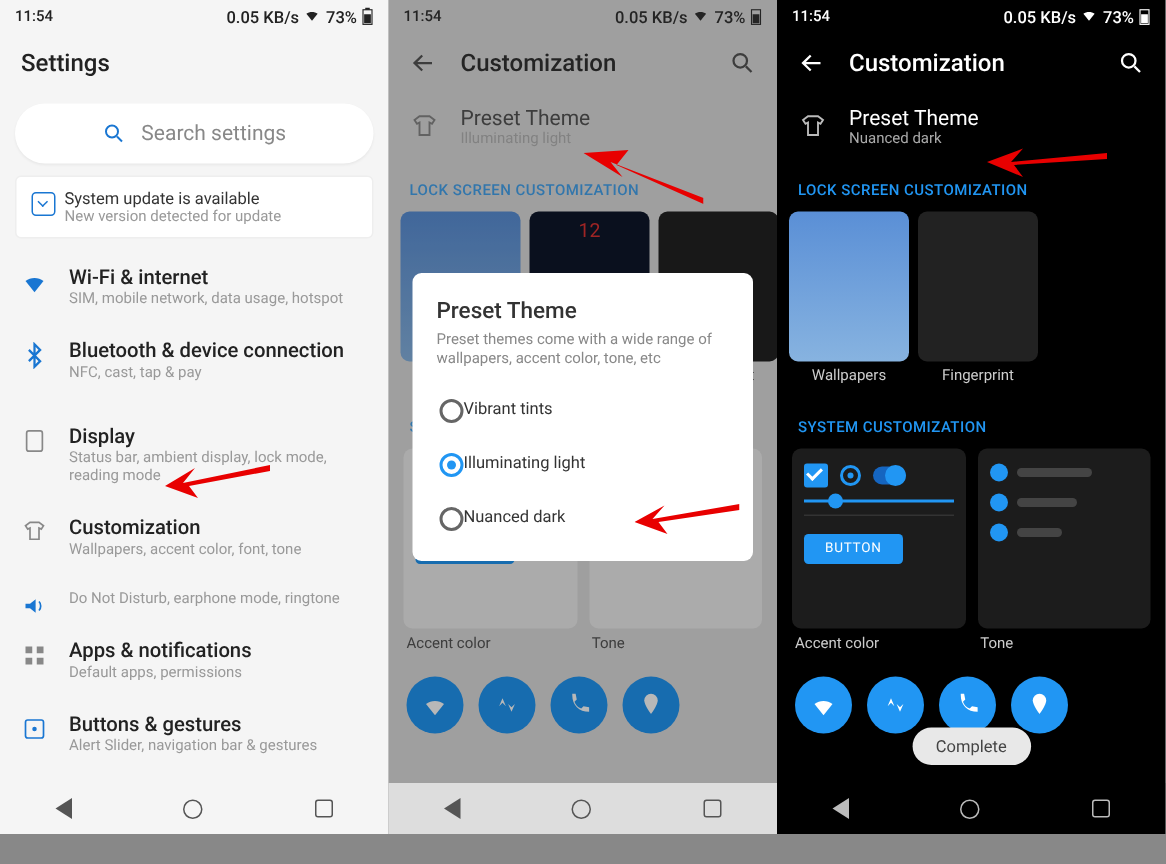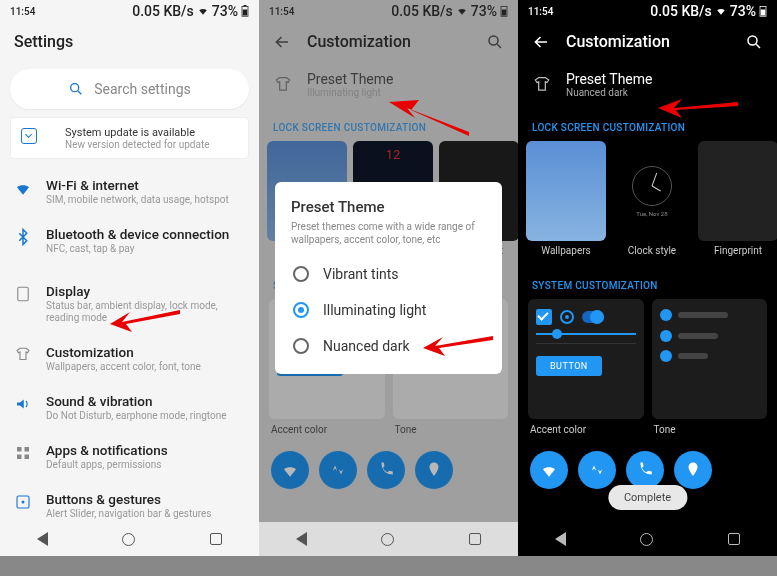--- a/index.html
+++ b/index.html
@@ -3,32 +3,32 @@
 <meta charset="utf-8">
 <style>
   * { box-sizing: border-box; margin: 0; padding: 0; font-family: -apple-system, Roboto, Arial, sans-serif; }
   body { background: #888; width: 777px; height: 576px; display: flex; overflow: hidden; }
   .phone { width: 259px; height: 556px; position: relative; overflow: hidden; }
   .phone.light { background: #f5f5f5; color: #222; }
   .phone.mid { background: #ddd; color: #333; }
   .phone.dark { background: #000; color: #fff; }
 
   .statusbar { height: 22px; display: flex; justify-content: space-between; align-items: center; padding: 0 10px; font-size: 10px; font-weight: 500; }
-  .statusbar .right { display: flex; align-items: center; gap: 3px; font-size: 14px; }
+  .statusbar .right { display: flex; align-items: flex-start; gap: 3px; font-size: 11px; }
   .wifi-icon, .batt-icon { display:inline-block; }
 
   .hdr { display: flex; align-items: center; padding: 10px 14px; gap: 16px; }
   .hdr .title { font-size: 16px; font-weight: 500; flex: 1; }
   .arrow-back { width: 18px; height: 18px; }
   .search-icon { width: 18px; height: 18px; }
 
   .search-pill { margin: 8px 10px; background: #fff; border-radius: 22px; height: 40px; display: flex; align-items: center; justify-content: center; gap: 10px; color: #888; font-size: 14px; box-shadow: 0 1px 2px rgba(0,0,0,.06); }
   .search-pill svg { width: 16px; height: 16px; }
 
-  .update-card { margin: 4px 10px 8px; background: #fff; border: 1px solid #eee; border-radius: 4px; padding: 8px 10px; display: flex; gap: 28px; align-items: flex-start; }
+  .update-card { margin: 4px 10px 8px; background: #fff; border: 1px solid #eee; border-radius: 4px; padding: 8px 10px; display: flex; gap: 6px; align-items: flex-start; }
   .update-card .ic { width: 16px; height: 16px; border: 1.5px solid #1976d2; border-radius: 3px; margin-top: 2px; position: relative; }
   .update-card .ic::after { content:""; position:absolute; left:4px; top:3px; width:4px; height:4px; border-bottom:1.5px solid #1976d2; border-right:1.5px solid #1976d2; transform: rotate(45deg); }
   .update-card .t1 { font-size: 11px; color: #333; }
   .update-card .t2 { font-size: 10px; color: #999; }
 
   .row { padding: 10px 14px 10px 46px; position: relative; }
   .row .ic { position: absolute; left: 14px; top: 12px; width: 18px; height: 18px; color: #1976d2; }
   .row .name { font-size: 13.5px; font-weight: 500; color: #222; }
   .row .sub { font-size: 10px; color: #999; margin-top: 1px; line-height: 1.2; }
   .divider { height: 8px; }
@@ -87,21 +87,21 @@
   .phone.dark .navbar { background:#000; }
   .nav-tri { width:0; height:0; border-top:7px solid transparent; border-bottom:7px solid transparent; border-right:11px solid currentColor; }
   .nav-circ { width:13px; height:13px; border:1.5px solid currentColor; border-radius:50%; }
   .nav-sq { width:12px; height:12px; border:1.5px solid currentColor; border-radius:2px; }
   .light .navbar { color:#555; } .mid .navbar { color:#555; } .dark .navbar { color:#bbb; }
 
   .overlay { position:absolute; inset:0; background:rgba(0,0,0,.28); display:flex; align-items:center; justify-content:center; padding:0 16px; }
   .dialog { background:#fff; border-radius:6px; width:100%; padding:16px 16px 10px; }
   .dialog .dtitle { font-size:15px; font-weight:500; margin-bottom:4px; }
   .dialog .ddesc { font-size:10px; color:#888; line-height:1.3; margin-bottom:10px; }
-  .dopt { display:flex; align-items:center; gap:14px; padding:10px 2px; font-size:14px; }
+  .dopt { display:flex; align-items:flex-start; padding:10px 2px; font-size:11px; }
   .dopt .ro { width:16px; height:16px; border:2px solid #666; border-radius:50%; position:relative; flex-shrink:0; }
   .dopt.sel .ro { border-color:#2196f3; }
   .dopt.sel .ro::after { content:""; position:absolute; left:3px; top:3px; width:6px; height:6px; background:#2196f3; border-radius:50%; }
 
   .red-arrow { position:absolute; pointer-events:none; }
 
   .toast { position:absolute; bottom:46px; left:50%; transform:translateX(-50%); background:#e8e8e8; color:#444; font-size:11px; padding:6px 16px; border-radius:14px; }
 
   .quick-row { display:flex; gap:10px; padding:8px 12px 40px; }
   .qcirc { width:38px; height:38px; border-radius:50%; background:#2196f3; display:flex; align-items:center; justify-content:center; color:#fff; }
@@ -170,21 +170,20 @@
         <path fill="none" stroke="#888" stroke-width="1.5" d="M4 6l4-3h8l4 3-2 3-2-1v10H8V8l-2 1z"></path>
       </svg>
     <div class="name">Customization</div>
     <div class="sub">Wallpapers, accent color, font, tone</div>
   </div>
   <div class="row">
     <svg class="ic" viewBox="0 0 24 24">
         <path fill="#1976d2" d="M4 10v4h4l5 4V6l-5 4z"></path>
         <path fill="none" stroke="#1976d2" stroke-width="1.5" d="M16 8c2 2 2 6 0 8"></path>
       </svg>
-    <div class="name">Sound &amp; vibration</div>
     <div class="sub">Do Not Disturb, earphone mode, ringtone</div>
   </div>
   <div class="row">
     <svg class="ic" viewBox="0 0 24 24">
         <rect x="4" y="4" width="6" height="6" fill="#888"></rect>
         <rect x="14" y="4" width="6" height="6" fill="#888"></rect>
         <rect x="4" y="14" width="6" height="6" fill="#888"></rect>
         <rect x="14" y="14" width="6" height="6" fill="#888"></rect>
       </svg>
     <div class="name">Apps &amp; notifications</div>
@@ -386,27 +385,20 @@
     </div>
   </div>
 
   <div class="section-label">LOCK SCREEN CUSTOMIZATION</div>
   <div class="thumbs">
     <div class="thumb">
         <div class="box sky"></div>
         <div class="cap">Wallpapers</div>
       </div>
     <div class="thumb">
-        <div class="box clockdark">
-          <div class="clockface"></div>
-          <div style="font-size:6px;color:#888;">Tue, Nov 28</div>
-        </div>
-        <div class="cap">Clock style</div>
-      </div>
-    <div class="thumb">
         <div class="box"></div>
         <div class="cap">Fingerprint</div>
       </div>
   </div>
 
   <div class="section-label" style="margin-top:10px;">SYSTEM CUSTOMIZATION</div>
   <div class="cards">
     <div class="card">
       <div class="controls-row">
           <div class="chk"></div>

